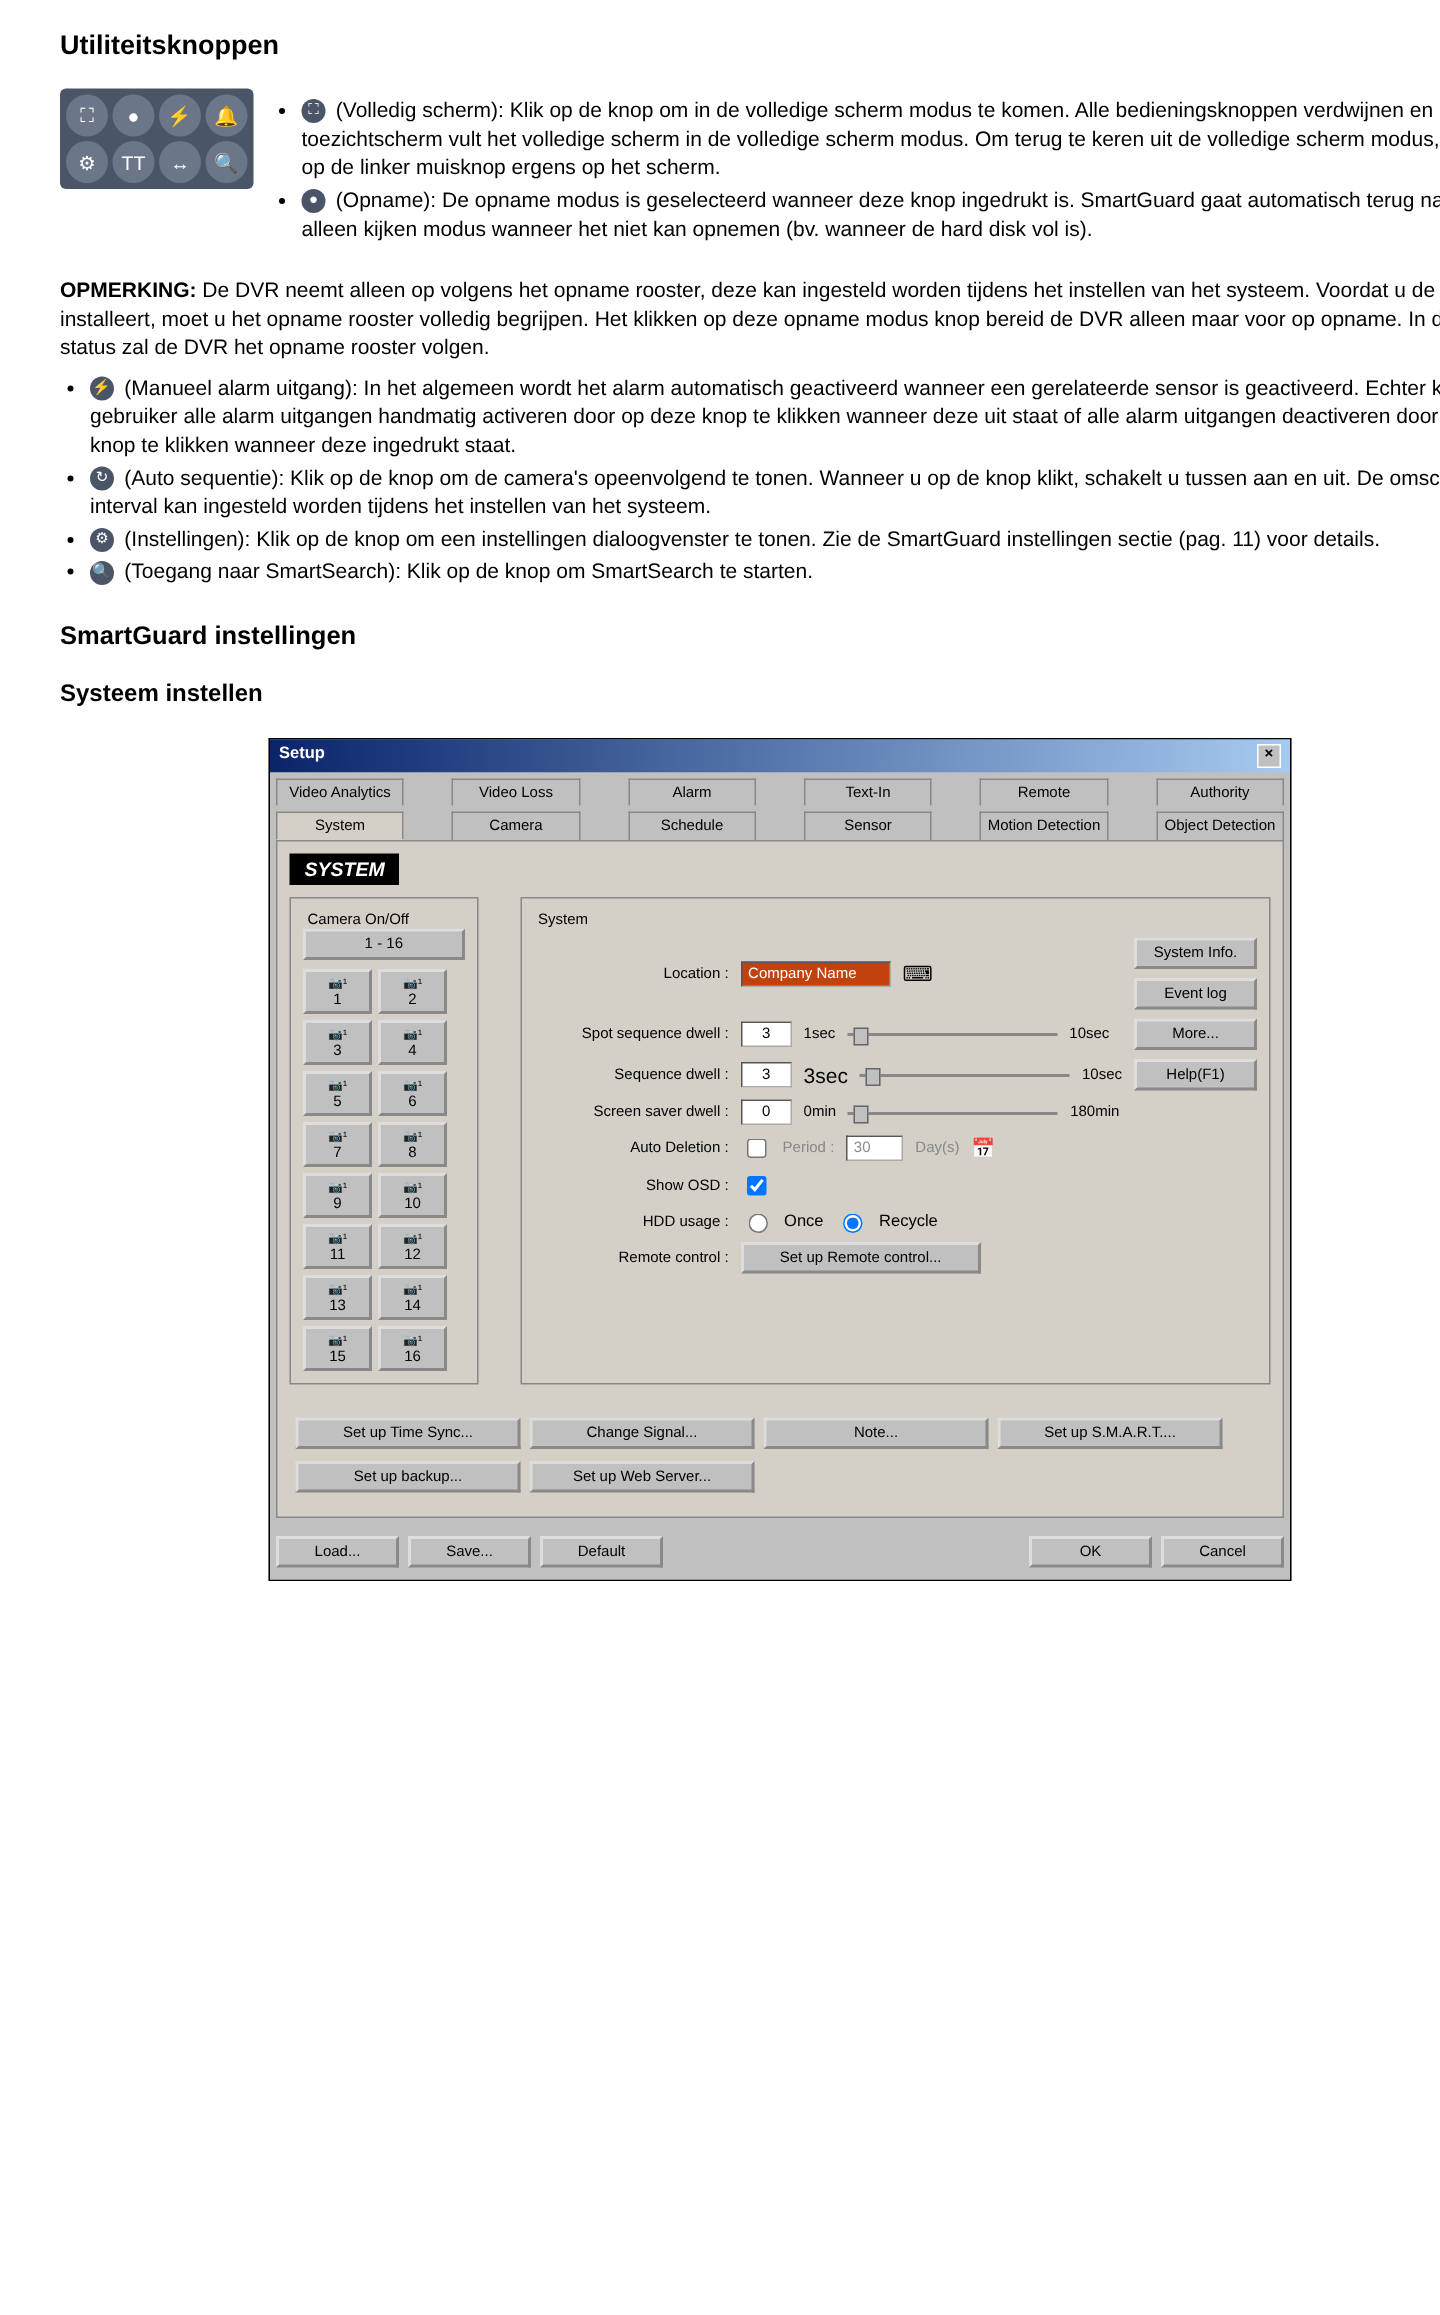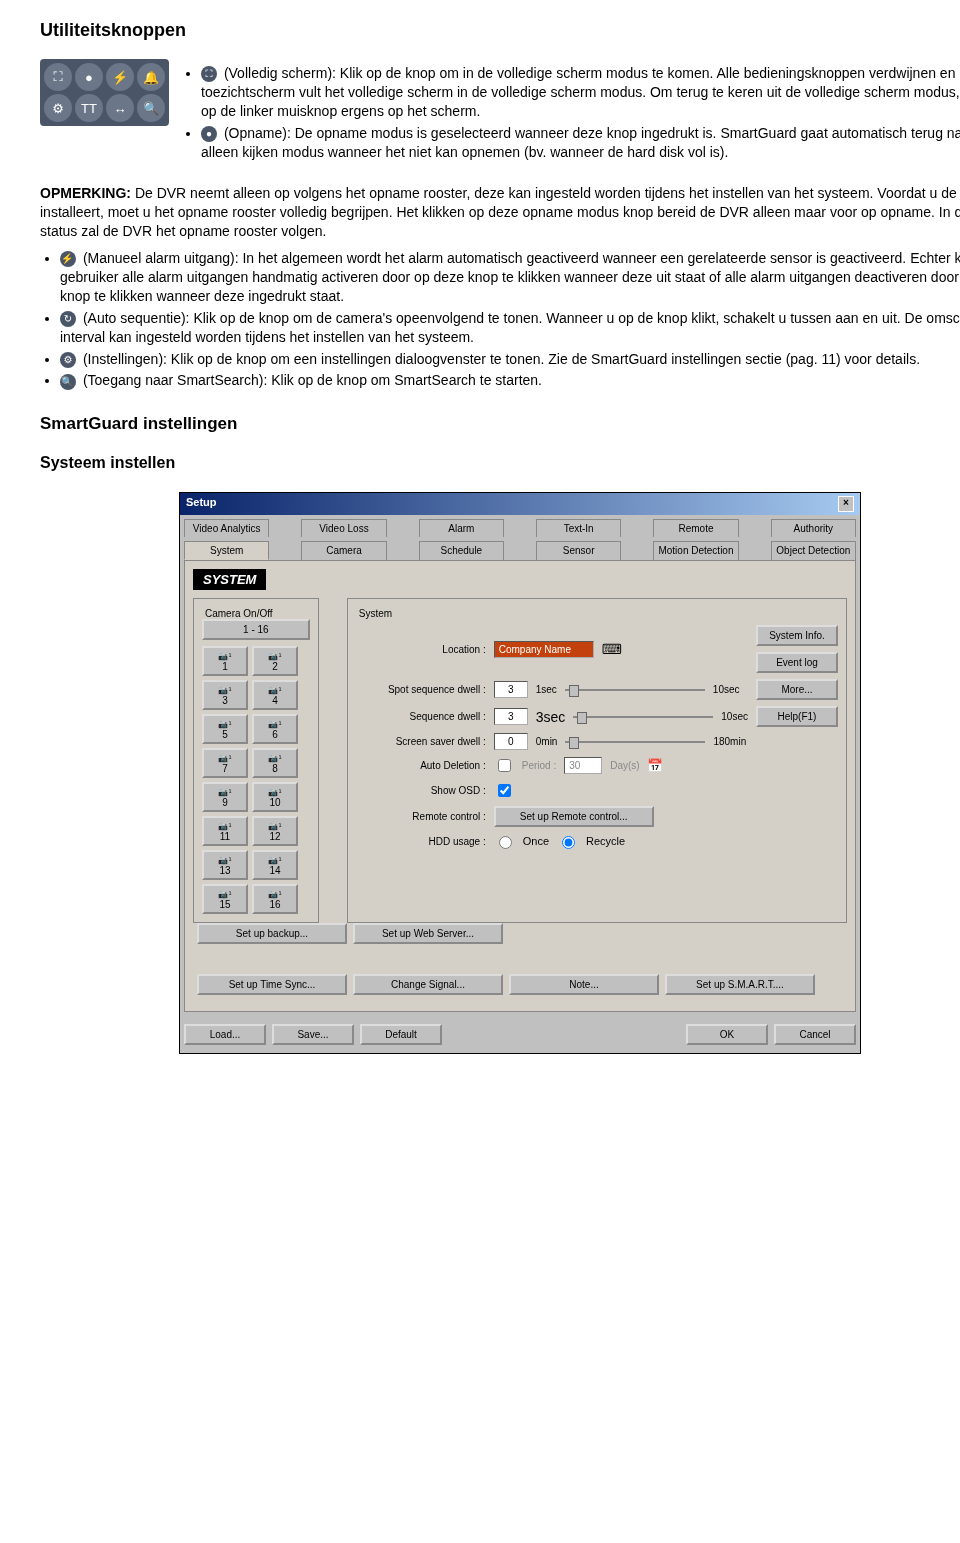--- a/index.html
+++ b/index.html
@@ -209,42 +209,42 @@
           <span style="color:#888;font-size:10px;">Period :</span>
           <span class="inp" style="color:#888;width:28px;">30</span>
           <span style="color:#888;font-size:10px;">Day(s)</span>
           <span style="font-size:13px;">📅</span>
         </div>
         <div class="row">
           <span class="lbl">Show OSD :</span>
           <input type="checkbox" checked="" style="">
         </div>
         <div class="row">
-          <span class="lbl">Remote control :</span>
-          <button class="btn" style="min-width:160px;">Set up Remote control...</button>
-        </div>
-        <div class="row">
           <span class="lbl">HDD usage :</span>
           <input type="radio" name="hdd" style="">
           <span>Once</span>
           <input type="radio" name="hdd" checked="" style="">
           <span>Recycle</span>
         </div>
+        <div class="row">
+          <span class="lbl">Remote control :</span>
+          <button class="btn" style="min-width:160px;">Set up Remote control...</button>
+        </div>
       </div>
-    </div>
-    <div class="btnrow" style="background:transparent;padding-top:0;">
-      <button class="btn" style="width:150px;">Set up backup...</button>
-      <button class="btn" style="width:150px;">Set up Web Server...</button>
     </div>
     <div class="btnrow" style="margin-top:14px;background:transparent;">
       <button class="btn" style="width:150px;">Set up Time Sync...</button>
       <button class="btn" style="width:150px;">Change Signal...</button>
       <button class="btn" style="width:150px;">Note...</button>
       <button class="btn" style="width:150px;">Set up S.M.A.R.T....</button>
     </div>
+    <div class="btnrow" style="background:transparent;padding-top:0;">
+      <button class="btn" style="width:150px;">Set up backup...</button>
+      <button class="btn" style="width:150px;">Set up Web Server...</button>
+    </div>
   </div>
   <div class="btnrow">
     <button class="btn">Load...</button>
     <button class="btn">Save...</button>
     <button class="btn">Default</button>
     <span style="flex:1"></span>
     <button class="btn">OK</button>
     <button class="btn">Cancel</button>
   </div>
 </div>

